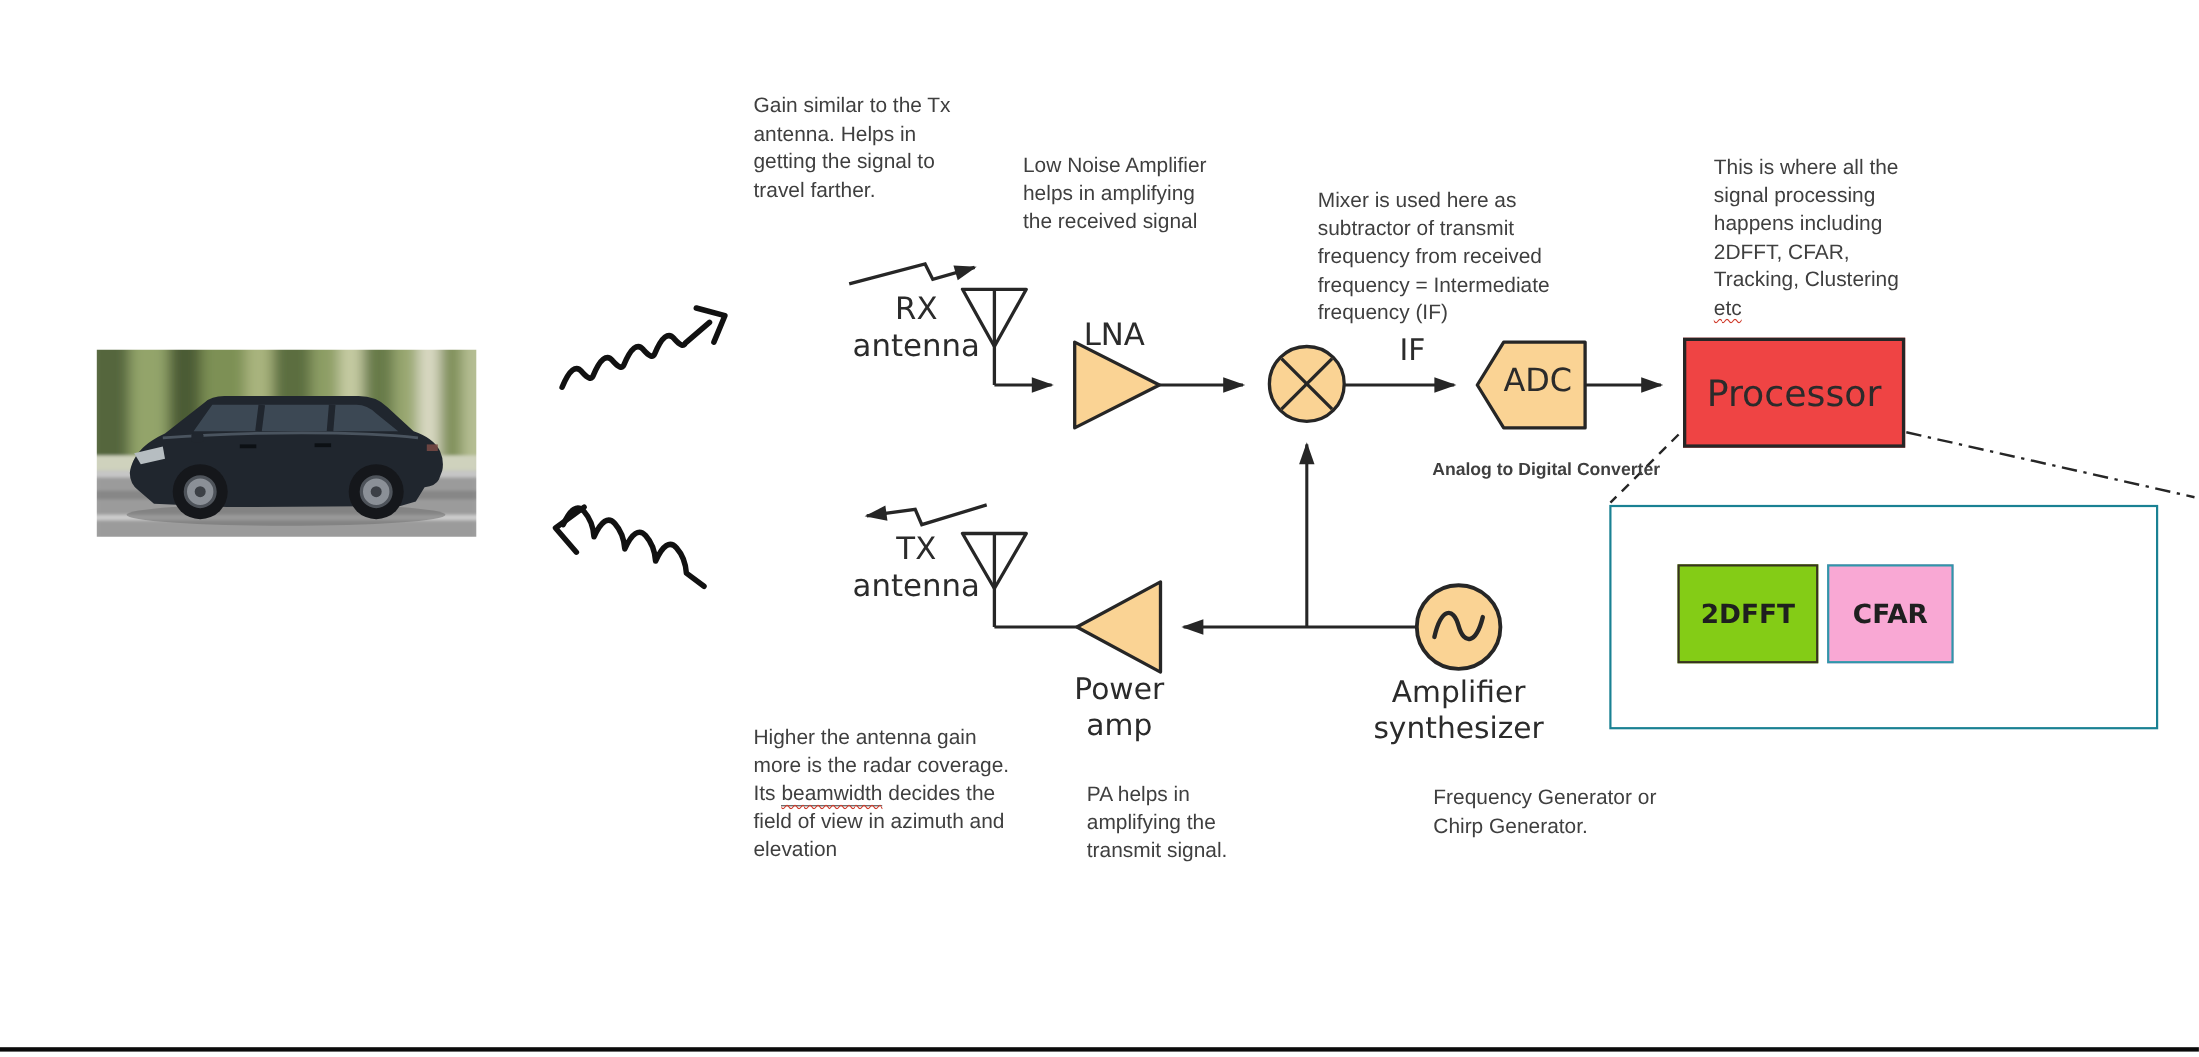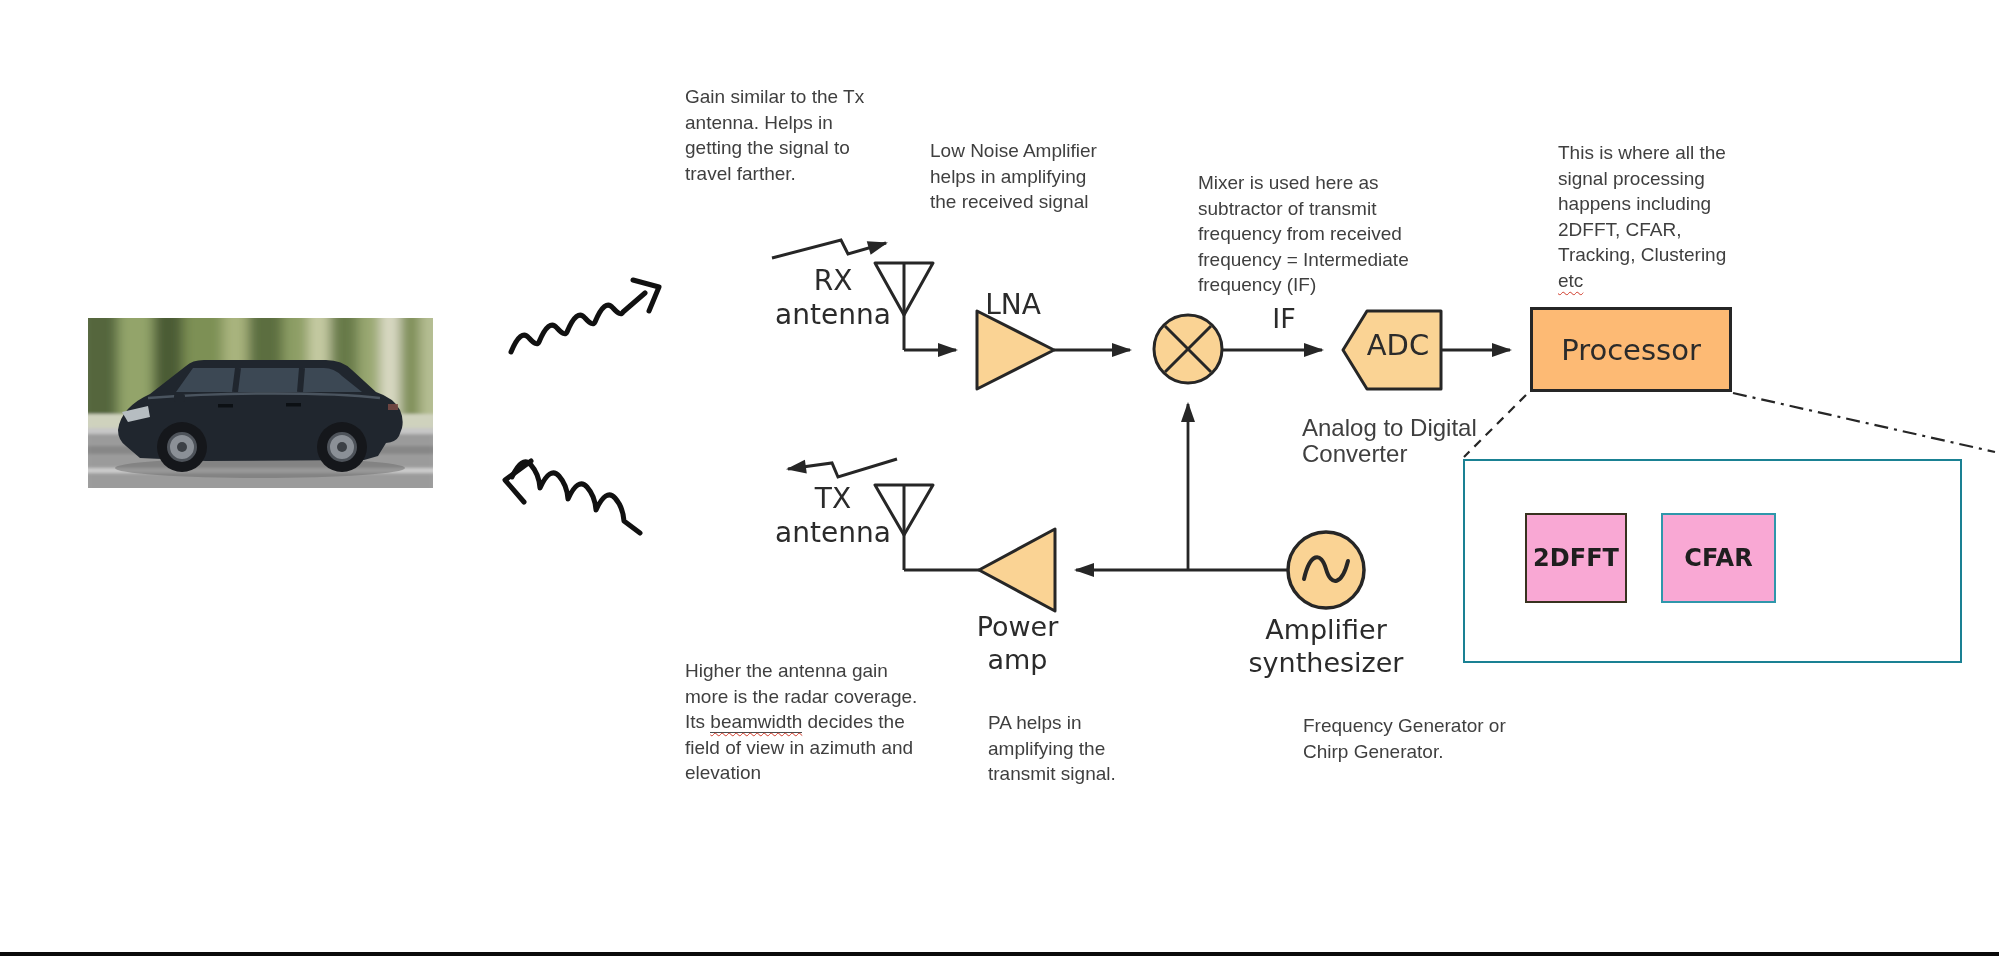--- a/index.html
+++ b/index.html
@@ -1,32 +1,32 @@
 <!DOCTYPE html>
 <html><head>
 <meta charset="utf-8">
 <style>
   html,body{margin:0;padding:0;background:#ffffff;}
   .stage{position:relative;width:1999px;height:961px;background:#ffffff;overflow:hidden;
          font-family:"Liberation Sans",sans-serif;color:#3f3f3f;}
   .stage svg.canvas{position:absolute;left:0;top:0;}
   .ann{position:absolute;white-space:pre-line;font-size:19px;line-height:25.5px;color:#3f3f3f;}
-  .ann.small{font-size:24px;}
+  .ann.small{font-size:16px;font-weight:bold;}
   .uw{border-bottom:1.5px solid #4a4a4a;}
   .squig{text-decoration:underline wavy #d03a2a;text-decoration-thickness:1px;text-underline-offset:4px;}
   .dlabel{position:absolute;white-space:pre-line;text-align:center;color:#2b2b2b;
           font-family:"DejaVu Sans",sans-serif;}
   .box{position:absolute;display:flex;align-items:center;justify-content:center;
        box-sizing:border-box;text-align:center;font-family:"DejaVu Sans",sans-serif;}
-  .processor-box{left:1530px;top:307px;width:202px;height:85px;background:#fdba74;
-       border:3px solid #262626;font-size:29px;color:#2b2b2b;}
+  .processor-box{left:1530px;top:307px;width:202px;height:100px;background:#ef4444;
+       border:3px solid #262626;font-size:33px;color:#2b2b2b;}
   .subpanel{left:1463px;top:459px;width:499px;height:204px;background:#ffffff;
        border:2.5px solid #1a8193;}
   .blk{font-weight:bold;color:#1f1f1f;}
-  .blk-dfft{left:1525px;top:513px;width:102px;height:90px;background:#f9a8d4;
+  .blk-dfft{left:1525px;top:513px;width:128px;height:90px;background:#84cc16;
        border:2.5px solid #38321f;font-size:24px;}
   .blk-cfar{left:1661px;top:513px;width:115px;height:90px;background:#f9a8d4;
        border:2.5px solid #2f97ab;font-size:24px;}
   .blk-track{left:1799px;top:512px;width:139px;height:92px;background:#fbe3a6;
        border:2.5px solid #2f97ab;font-size:20px;line-height:26px;white-space:pre-line;}
   .bottom-bar{position:absolute;left:0;top:952px;width:100%;height:4px;background:#0a0a0a;}
 </style>
 </head>
 <body>
 

